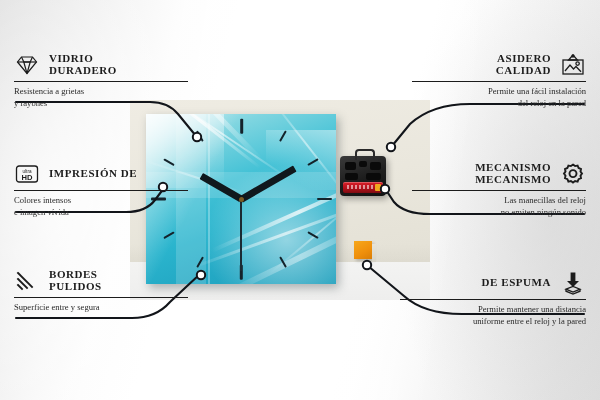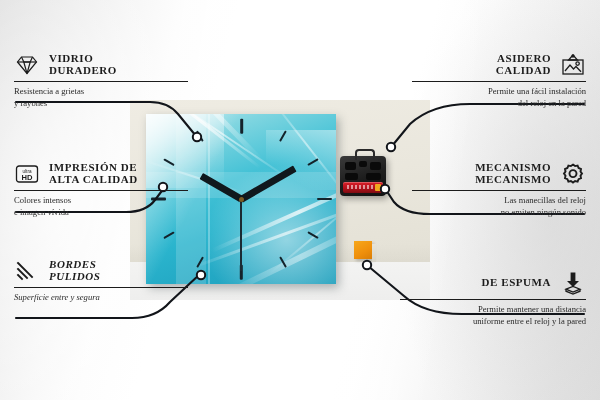--- a/index.html
+++ b/index.html
@@ -229,29 +229,28 @@
     <div class="row">
       <span class="ic">
         <svg viewBox="0 0 26 26">
           <rect x="2.5" y="5" width="21" height="16" rx="2.6" fill="none" stroke="#1c1c1c" stroke-width="1.3"></rect>
           <text x="13" y="12.3" text-anchor="middle" font-family="Liberation Sans, sans-serif" font-size="4.6" fill="#1c1c1c">ultra</text>
           <text x="13" y="19" text-anchor="middle" font-family="Liberation Sans, sans-serif" font-size="7.6" font-weight="bold" fill="#1c1c1c">HD</text>
         </svg>
       </span>
       <span class="titles">
         <div class="t-line">IMPRESIÓN DE</div>
-        <div class="t-line">ALTA CALIDAD</div>
       </span>
     </div>
     <div class="rule" style="width:174px;"></div>
     <div class="desc">Colores intensos
 e imagen vívida</div>
   </div>
 
-  <div class="feat left" style="left:14px;top:258px;width:186px;font-style:italic;">
+  <div class="feat left" style="left:14px;top:268px;width:186px;">
     <div class="row">
       <span class="ic">
         <svg viewBox="0 0 26 26">
             <g stroke="#1c1c1c" stroke-width="1.9" fill="none" stroke-linecap="square">
           <path d="M4 5 L18 19"></path>
               <path d="M4 11 L13 20"></path>
               <path d="M4 17 L8 21"></path>
         </g>
           </svg>
       </span>

